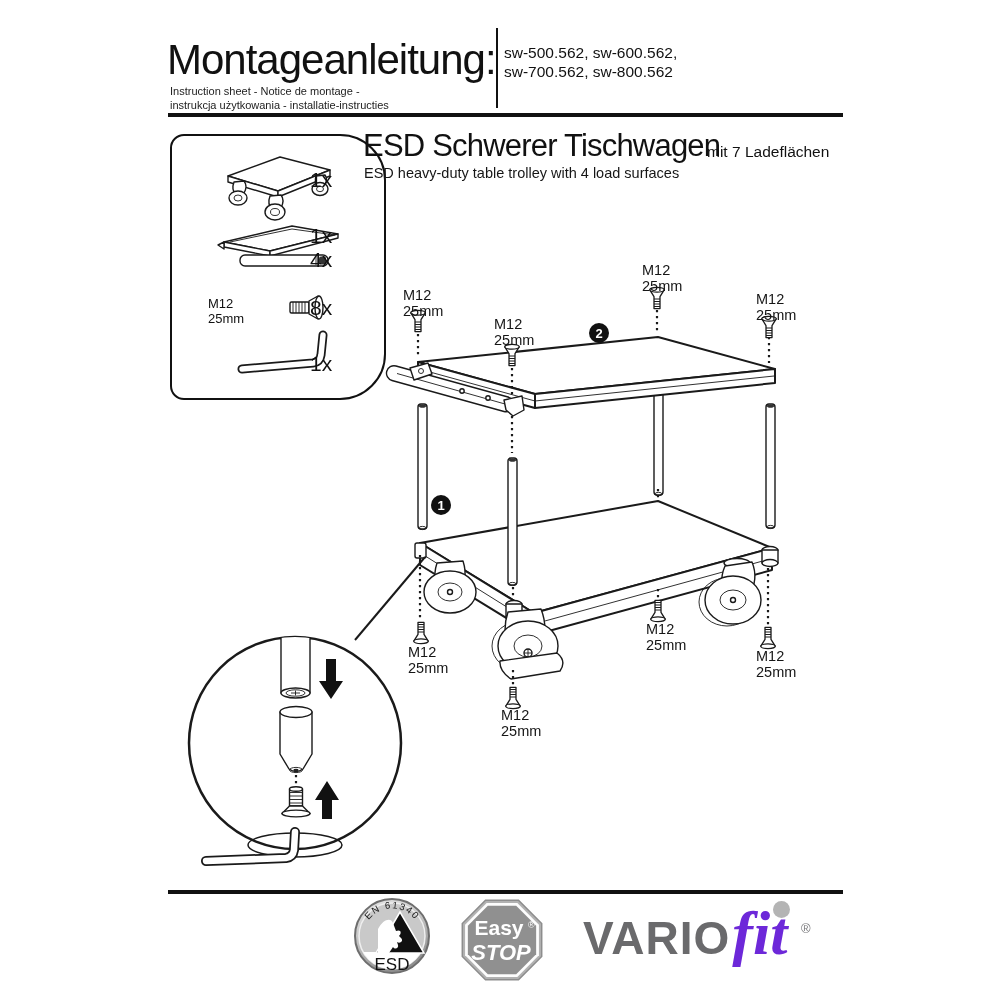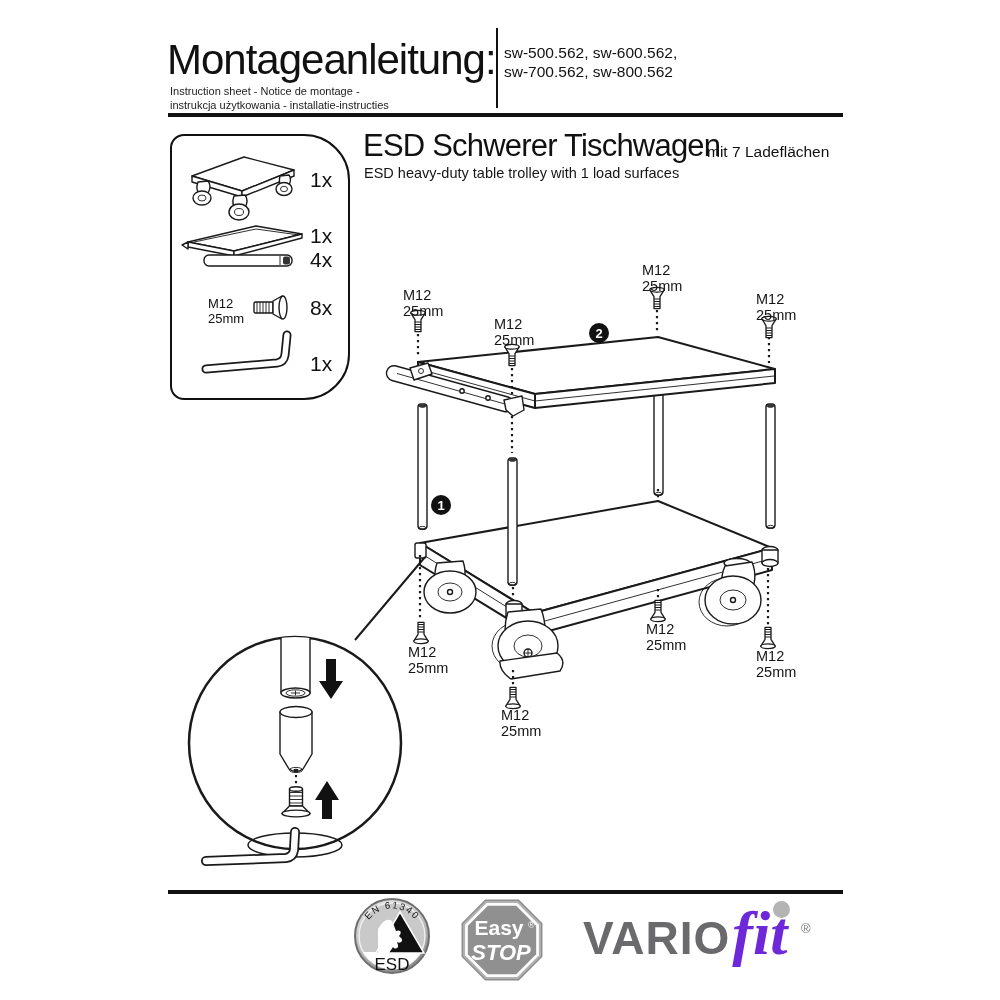--- a/index.html
+++ b/index.html
@@ -7,21 +7,21 @@
         font-family:"Liberation Sans",sans-serif;color:#111;margin-top:12px;}
   .abs{position:absolute;}
   
   #hdr-title{left:167px;top:24px;font-size:42px;letter-spacing:-1px;white-space:nowrap;}
   .hdr-sub{left:170px;font-size:11px;color:#222;white-space:nowrap;}
   #hdr-divider{left:496px;top:16px;width:2px;height:80px;background:#111;}
   #hdr-codes{left:504px;top:31px;font-size:15.5px;line-height:19px;white-space:nowrap;}
   .rule{left:168px;width:675px;height:4px;background:#111;}
   
   #parts-box{left:170px;top:122px;width:176px;height:262px;border:2px solid #111;
-             border-radius:14px 46px 46px 14px;}
+             border-radius:14px 46px 46px 14px;padding-left:36px;}
   .qty{position:absolute;left:138px;font-size:21px;color:#111;}
   .spec{position:absolute;left:36px;font-size:13px;line-height:15px;color:#111;}
   
   #prod-title{left:363px;top:116px;font-size:31px;letter-spacing:-0.8px;white-space:nowrap;}
   #prod-title-suffix{left:707px;top:131px;font-size:15.5px;}
   .prod-sub{left:364px;font-size:14.5px;line-height:22px;white-space:nowrap;color:#161616;}
   
   #diagram{left:0;top:0;width:1000px;height:1000px;}
   #diagram text{font-family:"Liberation Sans",sans-serif;font-size:14.5px;fill:#161616;}
   #diagram .badge-num{font-size:13px;font-weight:bold;fill:#fff;text-anchor:middle;}
@@ -105,21 +105,21 @@
     <div class="qty" style="top:160px;">8x</div>
     <div class="qty" style="top:216px;">1x</div>
     <div class="spec" style="top:160px;">
       <div>M12</div>
       <div>25mm</div>
     </div>
   </div>
 
   <div class="abs" id="prod-title">ESD Schwerer Tischwagen</div>
   <div class="abs" id="prod-title-suffix">mit 7 Ladeflächen</div>
-  <div class="abs prod-sub" style="top:150px;">ESD heavy-duty table trolley with 1 load surfaces</div>
+  <div class="abs prod-sub" style="top:150px;">ESD heavy-duty table trolley with 4 load surfaces</div>
 
   <svg class="abs" id="diagram" viewBox="0 0 1000 1000">
     <defs>
       <g id="screwDown">
         <path d="M-7.2,1.8 L-3,8.6 L-3,20.6 L3,20.6 L3,8.6 L7.2,1.8 Z" fill="#fff" stroke="#1a1a1a" stroke-width="1.3" stroke-linejoin="round"></path>
         <ellipse cx="0" cy="1.8" rx="7.2" ry="2.4" fill="#fff" stroke="#1a1a1a" stroke-width="1.3"></ellipse>
         <path d="M-3,11 h6 M-3,13.5 h6 M-3,16 h6 M-3,18.5 h6" stroke="#1a1a1a" stroke-width="1"></path>
       </g>
       <clipPath id="circleClip">
           <circle cx="295" cy="731" r="106"></circle>

